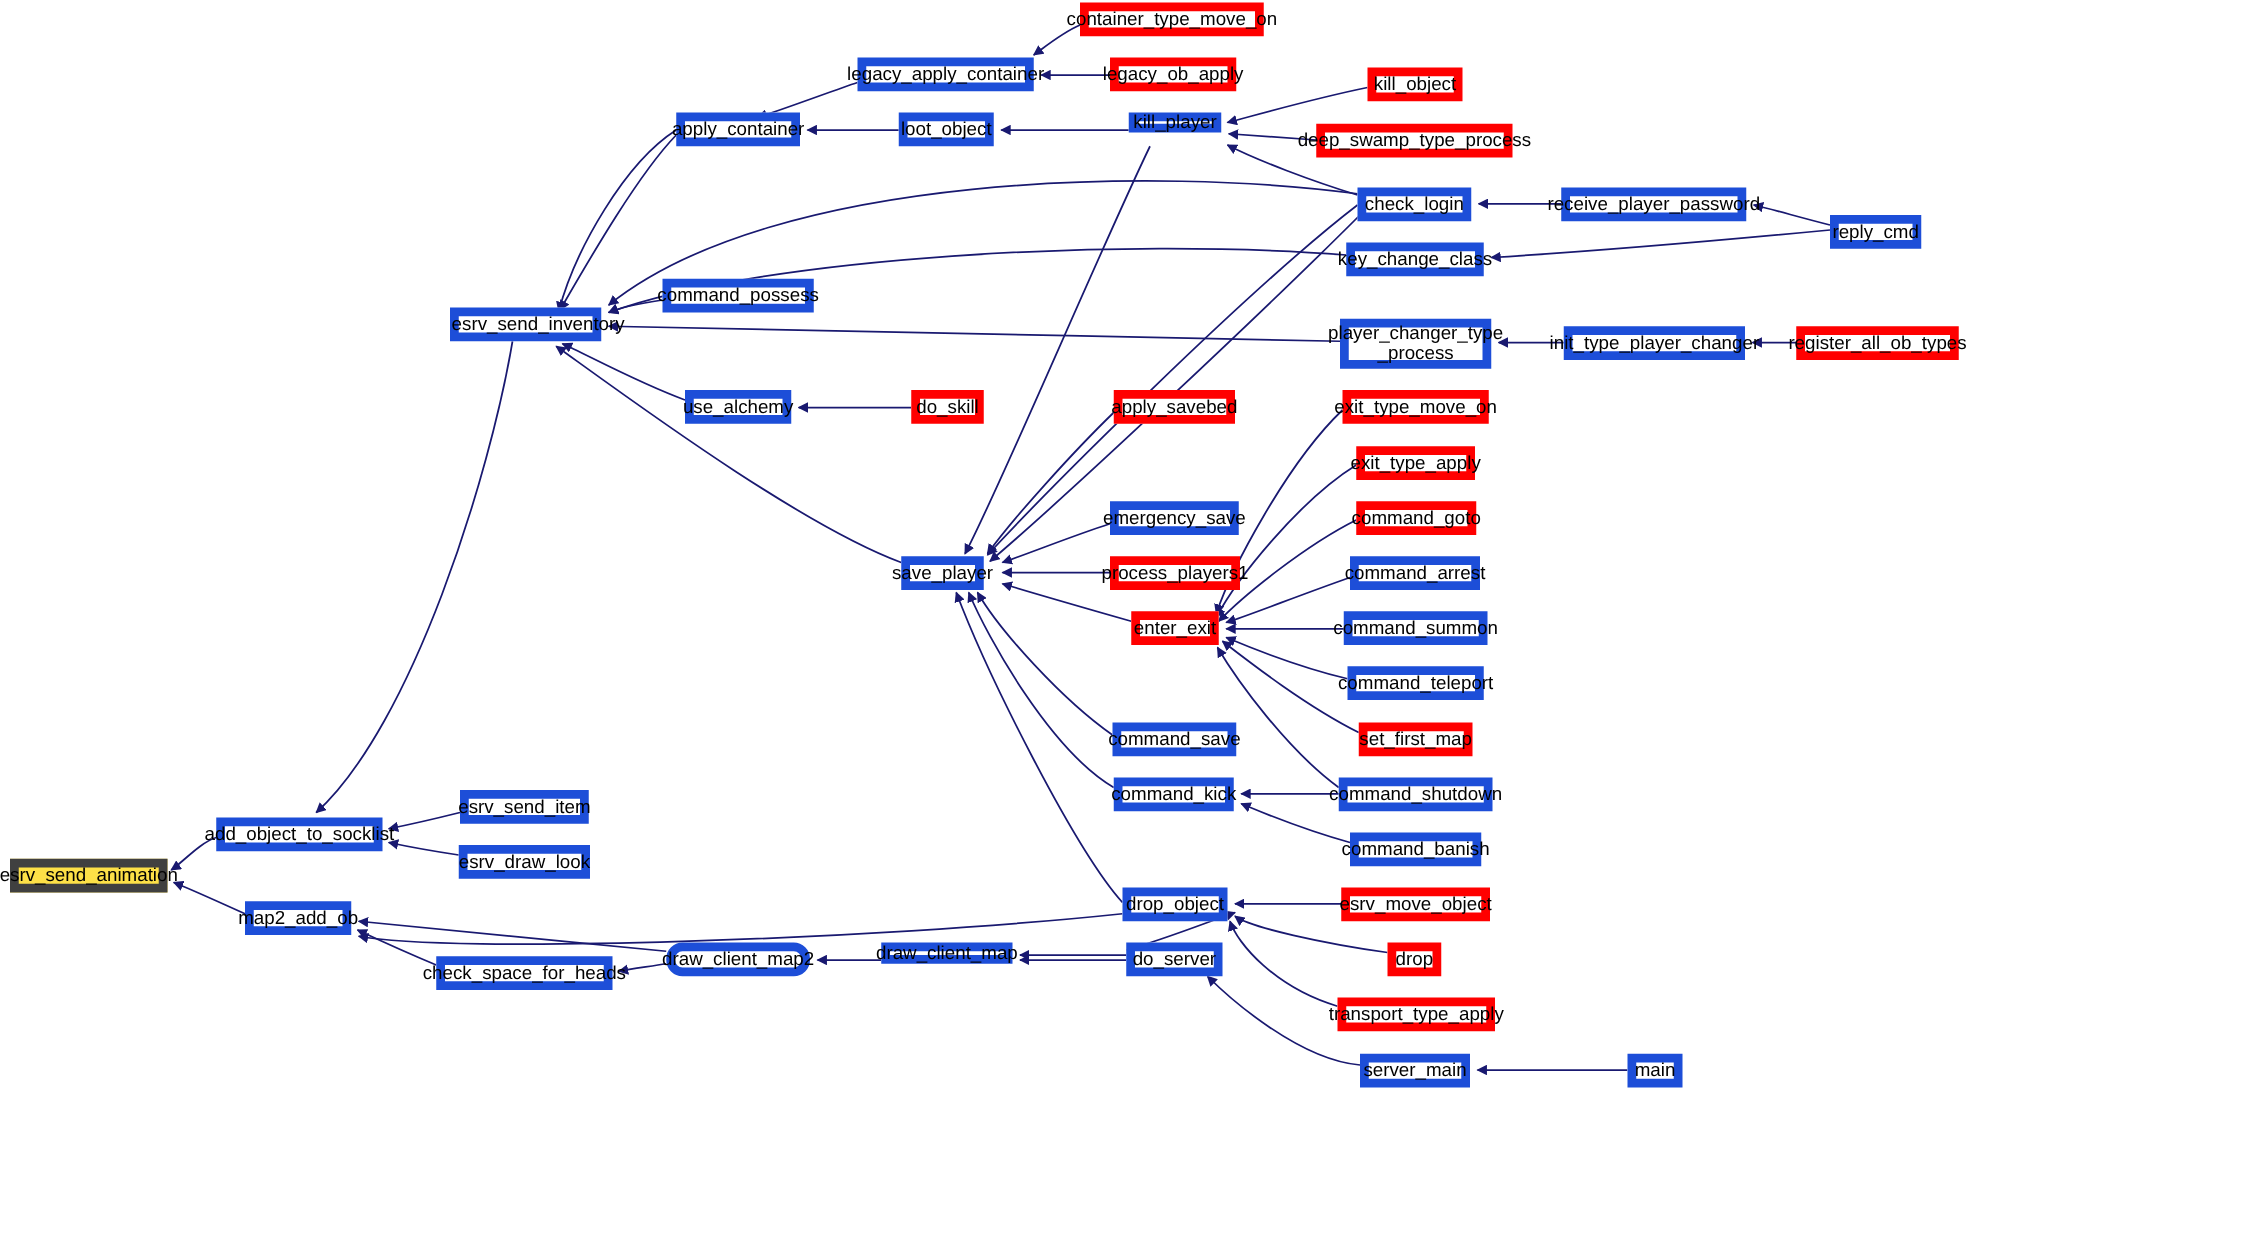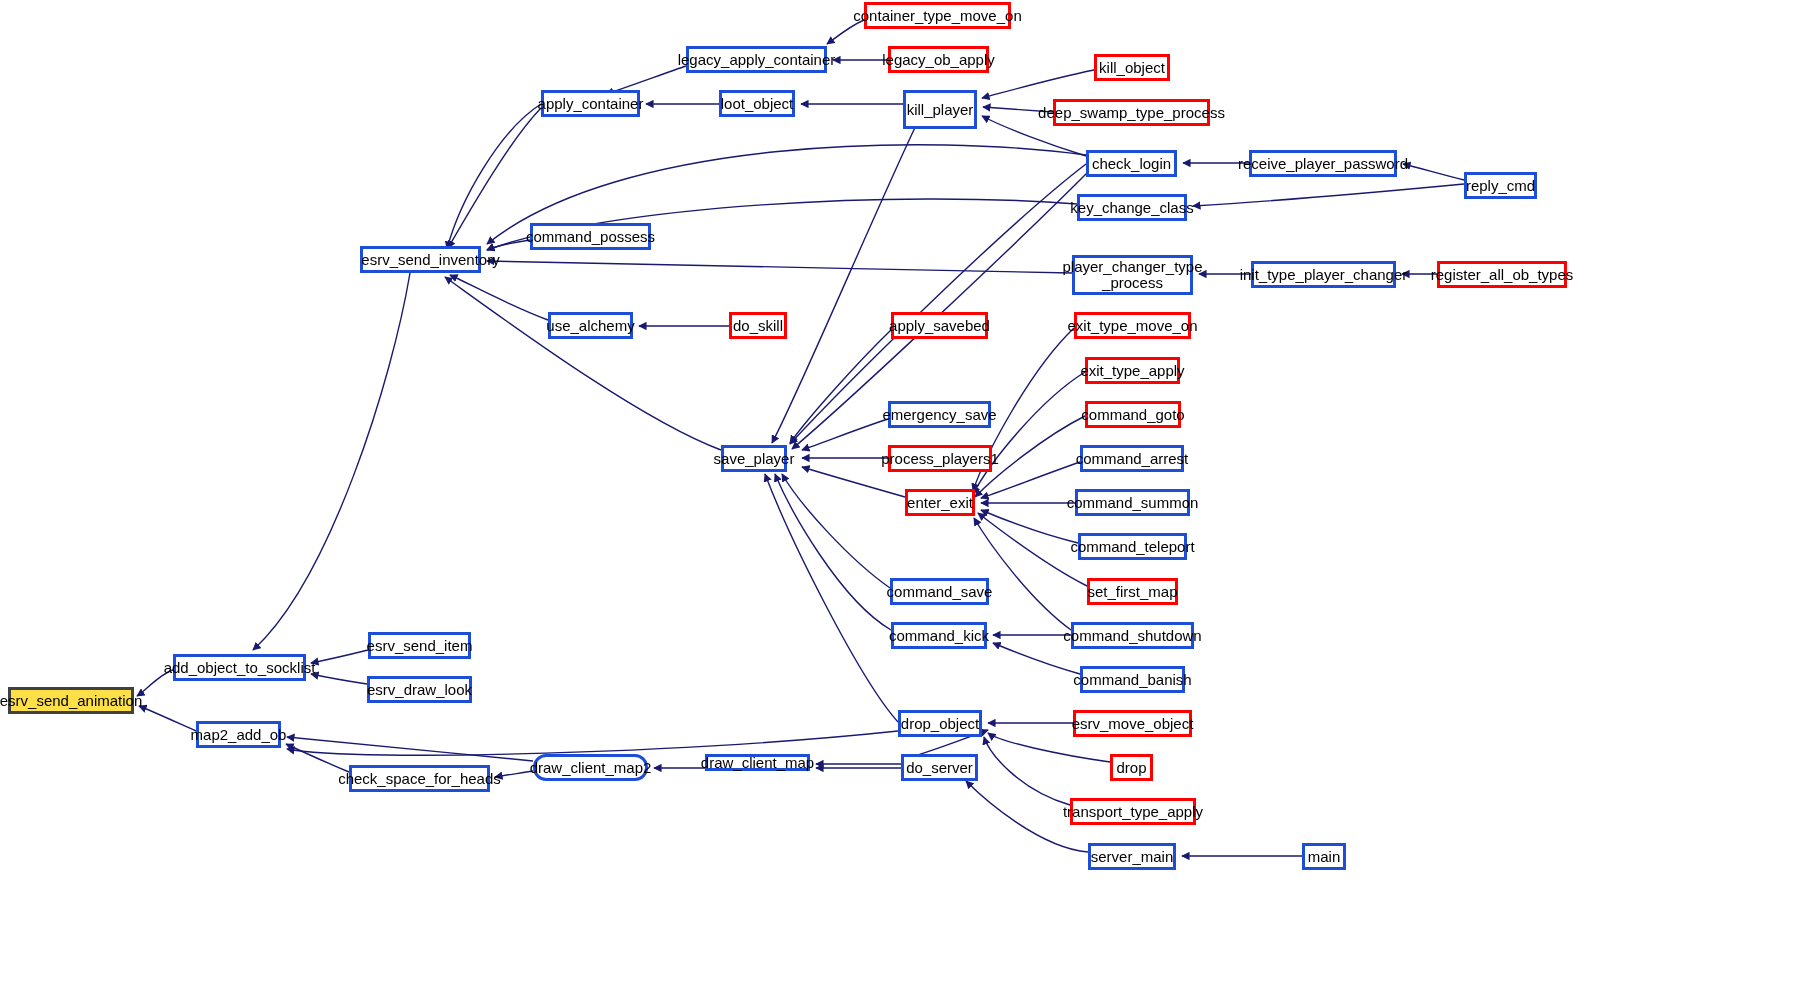--- a/index.html
+++ b/index.html
@@ -26,21 +26,21 @@
     pointer-events: none;
   }
   .node {
     position: absolute;
     box-sizing: border-box;
     display: flex;
     align-items: center;
     justify-content: center;
     text-align: center;
     background: #ffffff;
-    border: 3px solid #1d4ed8;
+    border: 7px solid #1d4ed8;
     color: #000000;
     font-size: 15px;
     line-height: 1.05;
     white-space: pre-line;
     letter-spacing: 0px;
     cursor: default;
   }
   .node.red {
     border-color: #ff0000;
   }
@@ -142,21 +142,21 @@
       <div class="node red" style="left: 1110px; top: 754px; width: 43px; height: 27px;"><span class="lbl">drop</span></div>
       <div class="node red" style="left: 1070px; top: 798px; width: 126px; height: 27px;"><span class="lbl">transport_type_apply</span></div>
       <div class="node" style="left: 1088px; top: 843px; width: 88px; height: 27px;"><span class="lbl">server_main</span></div>
       <div class="node" style="left: 1302px; top: 843px; width: 44px; height: 27px;"><span class="lbl">main</span></div>
       <div class="node" style="left: 360px; top: 246px; width: 121px; height: 27px; padding-left: 20px;"><span class="lbl">esrv_send_inventory</span></div>
       <div class="node" style="left: 541px; top: 90px; width: 99px; height: 27px;"><span class="lbl">apply_container</span></div>
       <div class="node" style="left: 719px; top: 90px; width: 76px; height: 27px;"><span class="lbl">loot_object</span></div>
       <div class="node" style="left: 686px; top: 46px; width: 141px; height: 27px;"><span class="lbl">legacy_apply_container</span></div>
       <div class="node red" style="left: 864px; top: 2px; width: 147px; height: 27px;"><span class="lbl">container_type_move_on</span></div>
       <div class="node red" style="left: 888px; top: 46px; width: 101px; height: 27px;"><span class="lbl">legacy_ob_apply</span></div>
-      <div class="node" style="left: 903px; top: 90px; width: 74px; height: 39px;"><span class="lbl">kill_player</span></div>
+      <div class="node" style="left: 903px; top: 90px; width: 74px; height: 16px;"><span class="lbl">kill_player</span></div>
       <div class="node red" style="left: 1094px; top: 54px; width: 76px; height: 27px;"><span class="lbl">kill_object</span></div>
       <div class="node red" style="left: 1053px; top: 99px; width: 157px; height: 27px;"><span class="lbl">deep_swamp_type_process</span></div>
       <div class="node" style="left: 1086px; top: 150px; width: 91px; height: 27px;"><span class="lbl">check_login</span></div>
       <div class="node" style="left: 1249px; top: 150px; width: 148px; height: 27px;"><span class="lbl">receive_player_password</span></div>
       <div class="node" style="left: 1464px; top: 172px; width: 73px; height: 27px;"><span class="lbl">reply_cmd</span></div>
       <div class="node" style="left: 1077px; top: 194px; width: 110px; height: 27px;"><span class="lbl">key_change_class</span></div>
       <div class="node" style="left: 1072px; top: 255px; width: 121px; height: 40px;"><span class="lbl">player_changer_type
 _process</span></div>
       <div class="node" style="left: 1251px; top: 261px; width: 145px; height: 27px;"><span class="lbl">init_type_player_changer</span></div>
       <div class="node red" style="left: 1437px; top: 261px; width: 130px; height: 27px;"><span class="lbl">register_all_ob_types</span></div>

